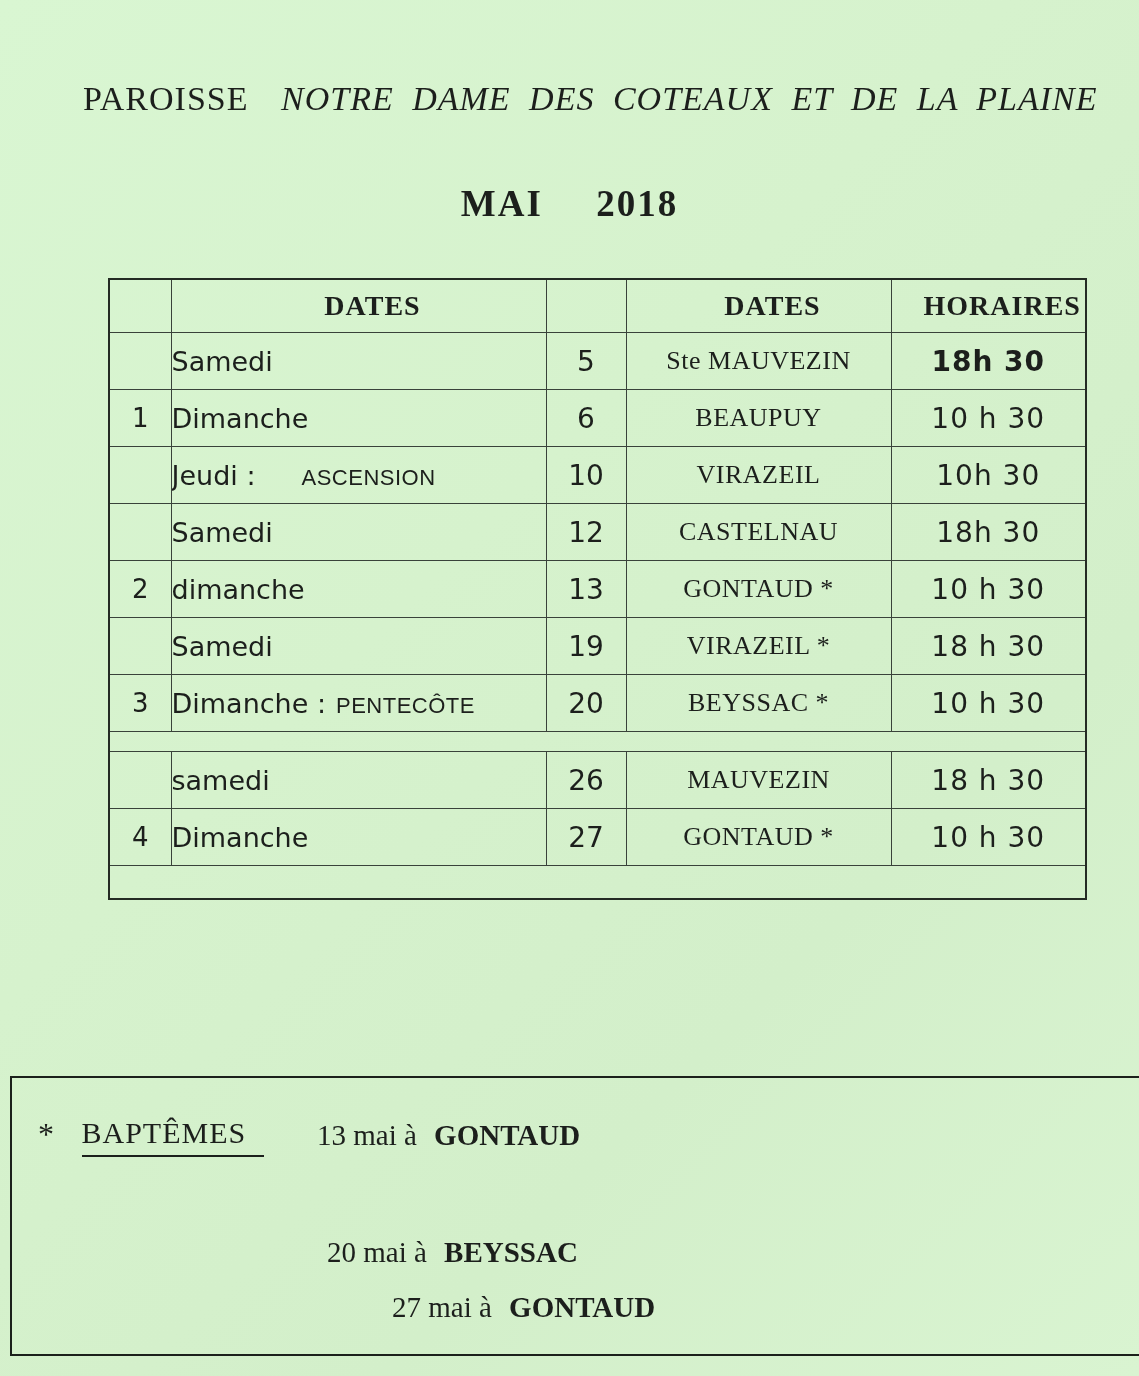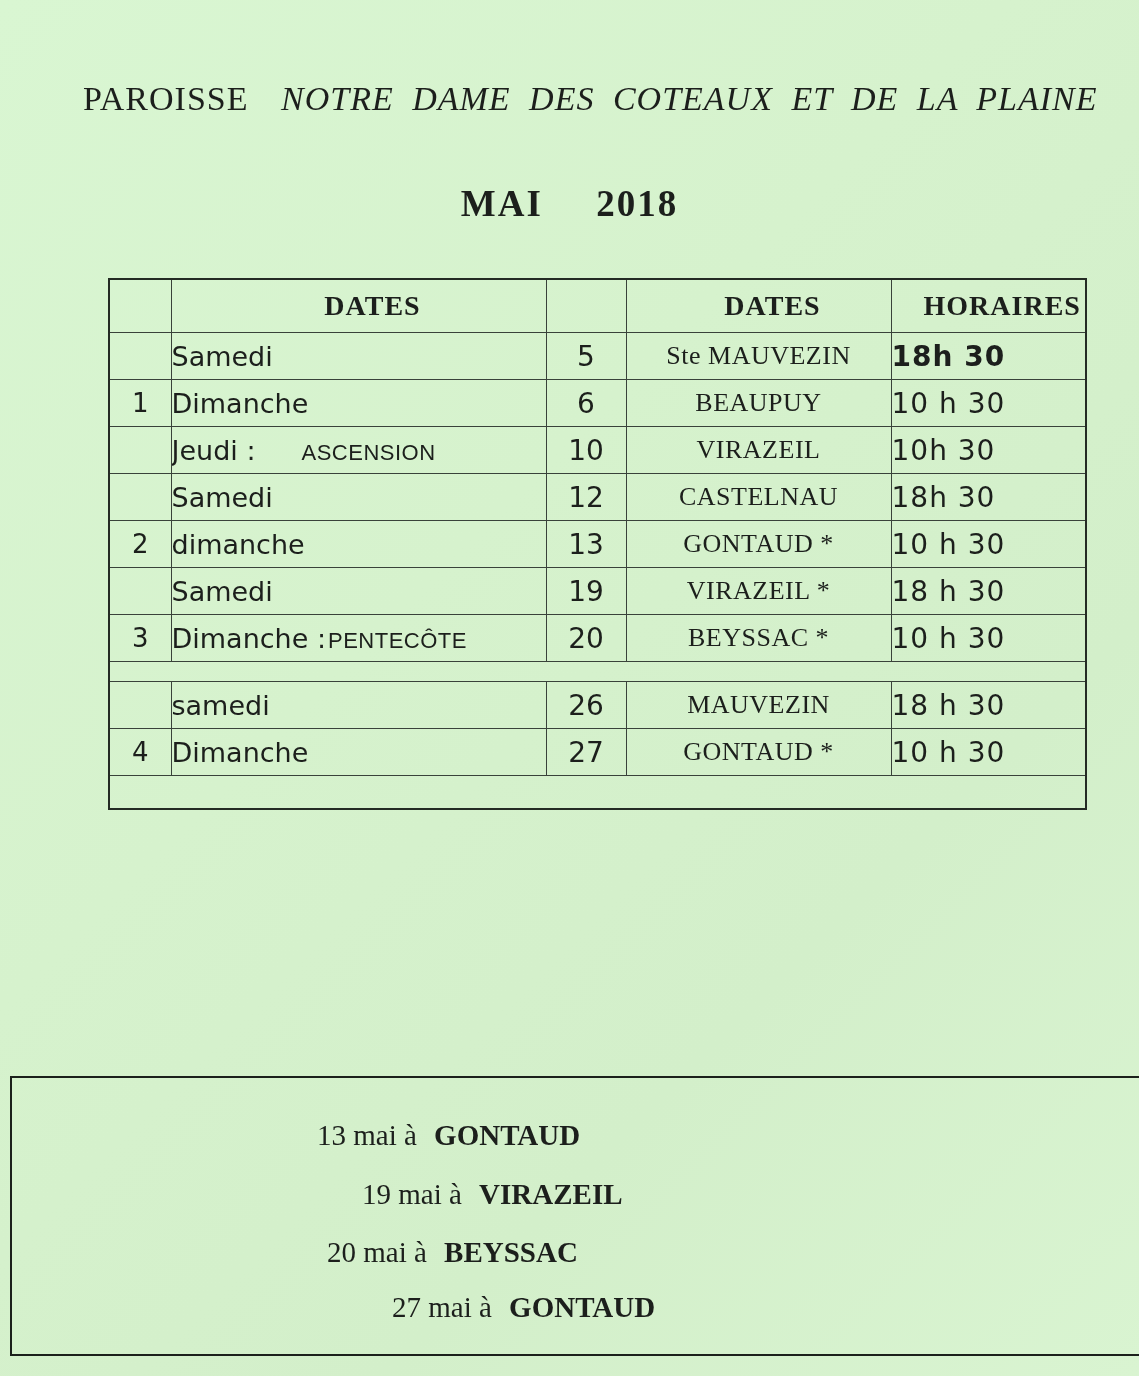--- a/index.html
+++ b/index.html
@@ -11,28 +11,28 @@
   
   .title{position:absolute;top:80px;left:83px;width:1000px;font-size:34px;letter-spacing:1px;word-spacing:9px;white-space:nowrap;}
   .title .prefix{font-style:normal;}
   .title .main{font-style:italic;margin-left:14px;}
   .month{position:absolute;top:182px;left:0;width:1139px;text-align:center;font-size:37px;font-weight:bold;letter-spacing:2px;}
   .month .yr{margin-left:42px;}
   
   table.sched{position:absolute;left:108px;top:278px;width:977px;border-collapse:collapse;table-layout:fixed;border:2px solid #242b24;}
   table.sched td,table.sched th{border:1px solid #39423a;padding:0;overflow:hidden;}
   table.sched th{height:52px;font-family:"Liberation Serif",serif;font-weight:bold;font-size:28px;letter-spacing:1px;text-align:center;padding-left:28px;}
-  table.sched tr.data{height:47px;}
+  table.sched tr.data{height:57px;}
   td.week{text-align:center;font-family:"DejaVu Sans",sans-serif;font-size:26px;}
   td.day{text-align:left;padding-left:15px;font-family:"DejaVu Sans",sans-serif;font-size:27px;white-space:nowrap;}
   td.date{text-align:center;font-family:"DejaVu Sans",sans-serif;font-size:28px;}
   td.lieu,th.lieu{border:2px solid #242b24;text-align:center;font-family:"Liberation Serif",serif;font-size:26px;letter-spacing:.5px;}
-  td.horaire{font-family:"DejaVu Sans",sans-serif;font-size:28px;letter-spacing:1px;}
+  td.horaire{text-align:center;font-family:"DejaVu Sans",sans-serif;font-size:28px;letter-spacing:1px;}
   td.horaire.hb{font-weight:bold;}
-  .event{font-family:"Liberation Sans",sans-serif;font-size:22px;letter-spacing:.5px;margin-left:2px;}
+  .event{font-family:"Liberation Sans",sans-serif;font-size:22px;letter-spacing:.5px;margin-left:10px;}
   .event.wide{margin-left:46px;}
   tr.sep td{height:19px;border-left:none;border-right:none;}
   tr.emptyrow td{height:32px;border-left:none;border-right:none;}
   
   .contact{position:absolute;top:960px;left:66px;width:1030px;font-size:30px;}
   .contact .bold{font-weight:bold;}
   .contact .seg1{margin-left:12px;}
   .contact .seg2{margin-left:30px;}
   .contact .slash{margin-left:42px;}
   .contact .seg3{margin-left:34px;}
@@ -146,27 +146,27 @@
   <tr class="emptyrow">
         <td colspan="5"></td>
       </tr>
 </tbody>
   </table>
 
 <div class="contact">
 </div>
 
 <div class="bapbox">
+  <div class="bap-header">
+    <span class="star">*</span>
+    <span class="bt">BAPTÊMES</span>
+  </div>
   <div class="bap-entry e0">
     <span>13 mai à</span>
     <span class="place">GONTAUD</span>
-  </div>
-  <div class="bap-entry e1">
-    <span>19 mai à</span>
-    <span class="place">VIRAZEIL</span>
   </div>
   <div class="bap-entry e2">
     <span>20 mai à</span>
     <span class="place">BEYSSAC</span>
   </div>
   <div class="bap-entry e3">
     <span>27 mai à</span>
     <span class="place">GONTAUD</span>
   </div>
 </div>

